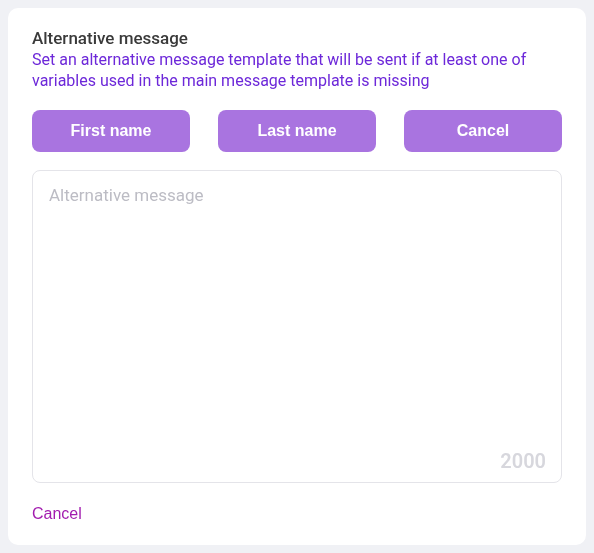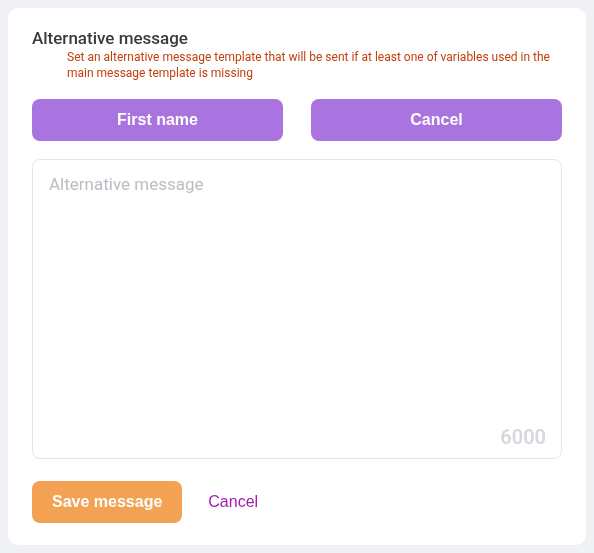--- a/index.html
+++ b/index.html
@@ -22,25 +22,24 @@
       display: flex;
       flex-direction: column;
     }
     .title {
       font-size: 17px;
       font-weight: 500;
       color: #3a3a3a;
       margin-bottom: 2px;
     }
     .description {
-      font-size: 12px;
-      color: #c2410c;
+      font-size: 16px;
+      color: #6d28d9;
       line-height: 1.3;
       margin-bottom: 18px;
-      margin-left: 35px;
     }
     .variable-buttons {
       display: flex;
       gap: 28px;
       margin-bottom: 18px;
     }
     .variable-btn {
       flex: 1;
       background: #a974e0;
       color: #ffffff;
@@ -107,25 +106,25 @@
   </style>
 </head>
 <body>
 
 <div class="card">
   <div class="title">Alternative message</div>
   <div class="description">Set an alternative message template that will be sent if at least one of variables used in the main message template is missing</div>
 
   <div class="variable-buttons">
     <button class="variable-btn">First name</button>
+    <button class="variable-btn">Last name</button>
     <button class="variable-btn">Cancel</button>
   </div>
 
   <div class="textarea-wrapper">
     <textarea class="message-textarea" placeholder="Alternative message" style=""></textarea>
-    <div class="char-counter">6000</div>
+    <div class="char-counter">2000</div>
   </div>
 
   <div class="actions">
-    <button class="save-btn">Save message</button>
     <button class="cancel-link">Cancel</button>
   </div>
 </div>
 
 </body></html>

